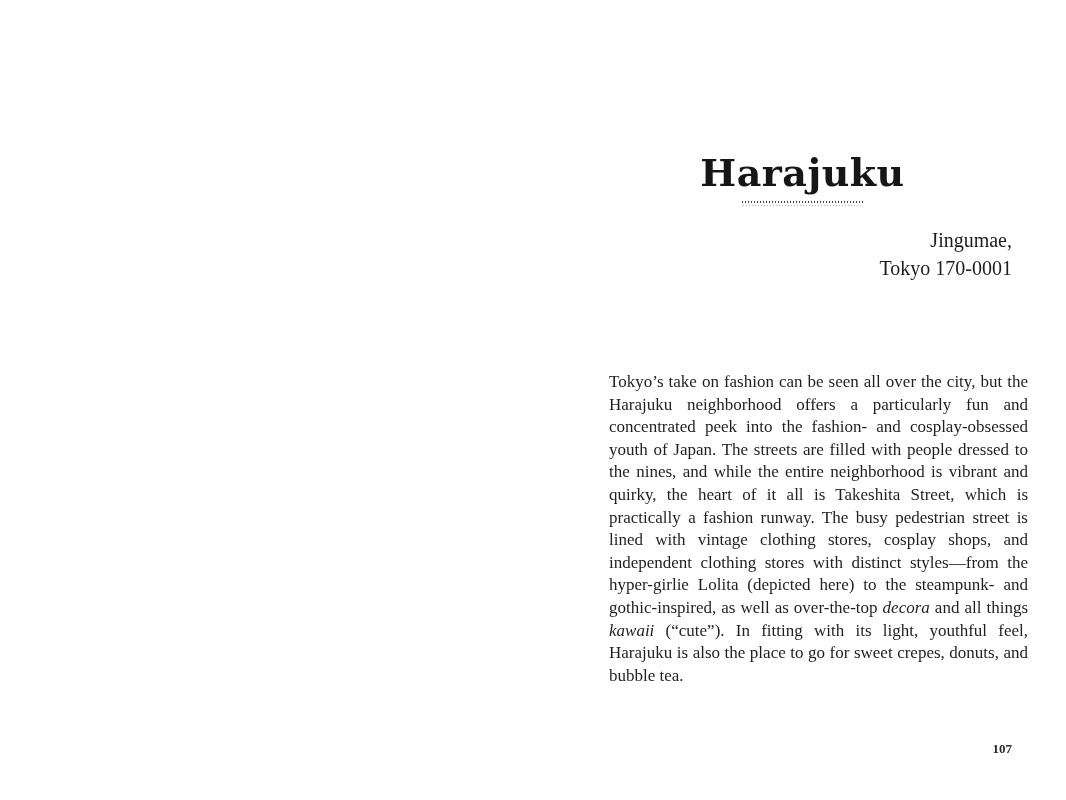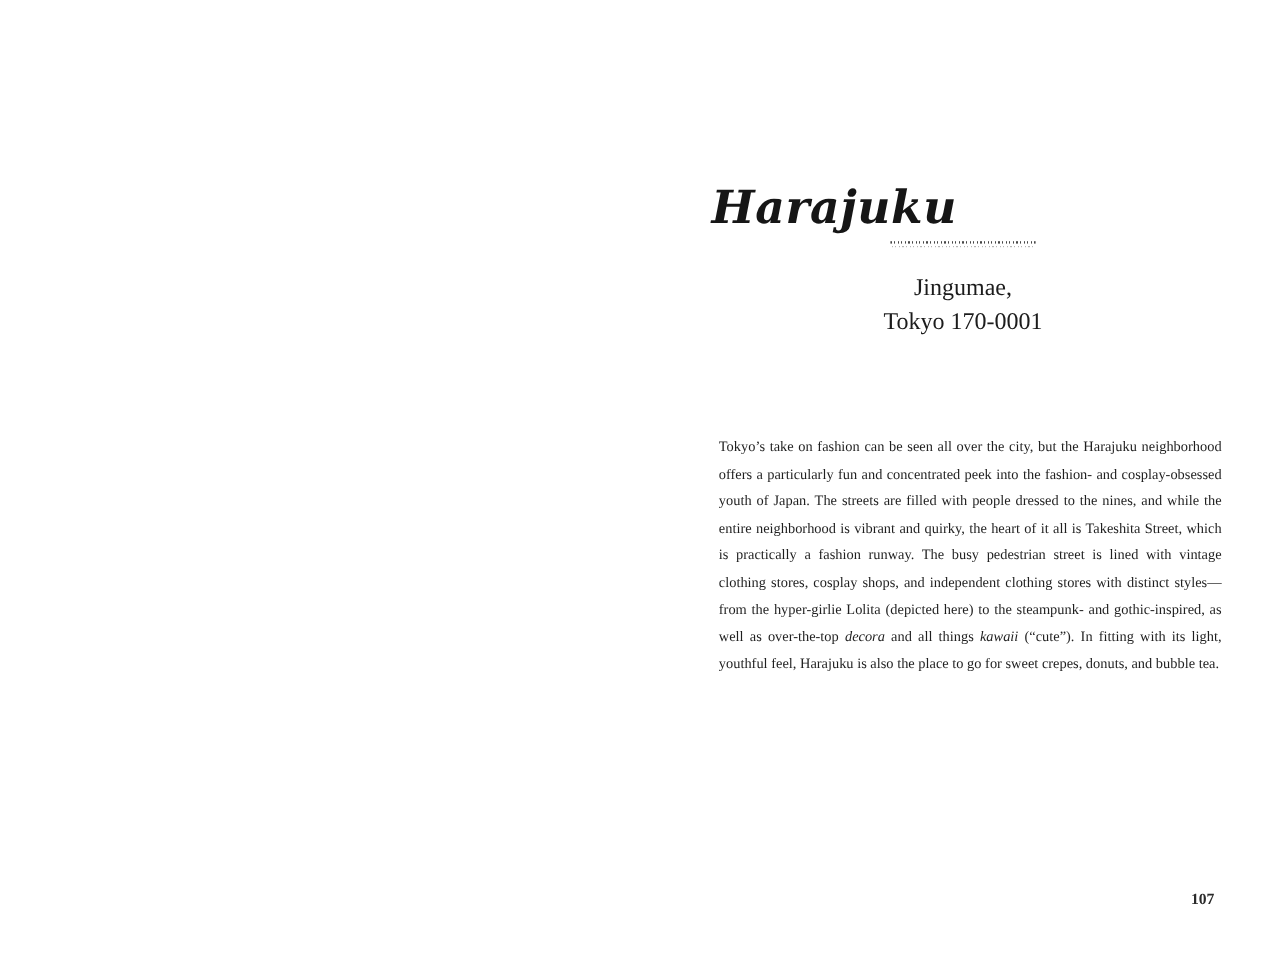--- a/index.html
+++ b/index.html
@@ -20,23 +20,22 @@
     position: absolute; top: 0; height: 800px; width: 533px;
     background: #ffffff;
   }
   .page-left { left: 0; }
   .page-right { left: 533px; }
 
   .title {
     position: absolute;
     left: 60px; top: 150px; width: 419px;
     margin: 0;
-    text-align: left;
+    text-align: center;
     font-family: "DejaVu Serif", serif;
-    font-style: italic;
     font-weight: 700;
     font-size: 38px;
     line-height: 46px;
     letter-spacing: 0.5px;
     color: #161616;
   }
 
   .title-rule {
     position: absolute;
     left: 209px; top: 201px;
@@ -45,31 +44,31 @@
       repeating-linear-gradient(90deg, #474747 0, #474747 1px, transparent 1px, transparent 3px),
       repeating-linear-gradient(90deg, #b5b5b5 0, #b5b5b5 1px, transparent 1px, transparent 3px);
     background-size: 100% 2px, 100% 1px;
     background-position: 0 0, 1px 4px;
     background-repeat: no-repeat, no-repeat;
   }
 
   .address {
     position: absolute;
     left: 60px; top: 226px; width: 419px;
-    text-align: center;
+    text-align: right;
     font-size: 20px;
     line-height: 28px;
     color: #1c1c1c;
   }
 
   .body-text {
     position: absolute;
     left: 60px; top: 355px; width: 419px;
-    margin: 6px;
-    font-size: 12px;
+    margin: 16px;
+    font-size: 17px;
     line-height: 22.6px;
     text-align: justify;
     color: #1f1f1f;
   }
   .body-text i { font-style: italic; }
 
   .page-number {
     position: absolute;
     left: 60px; top: 741px; width: 419px;
     text-align: right;

